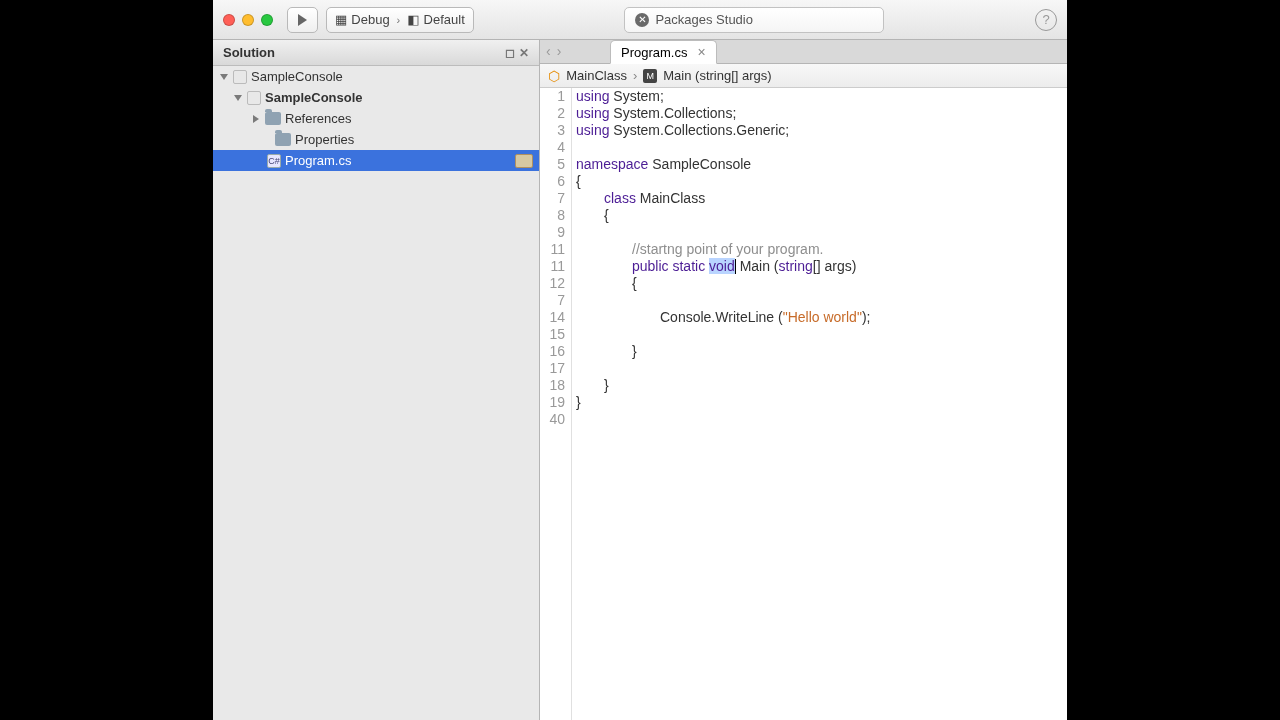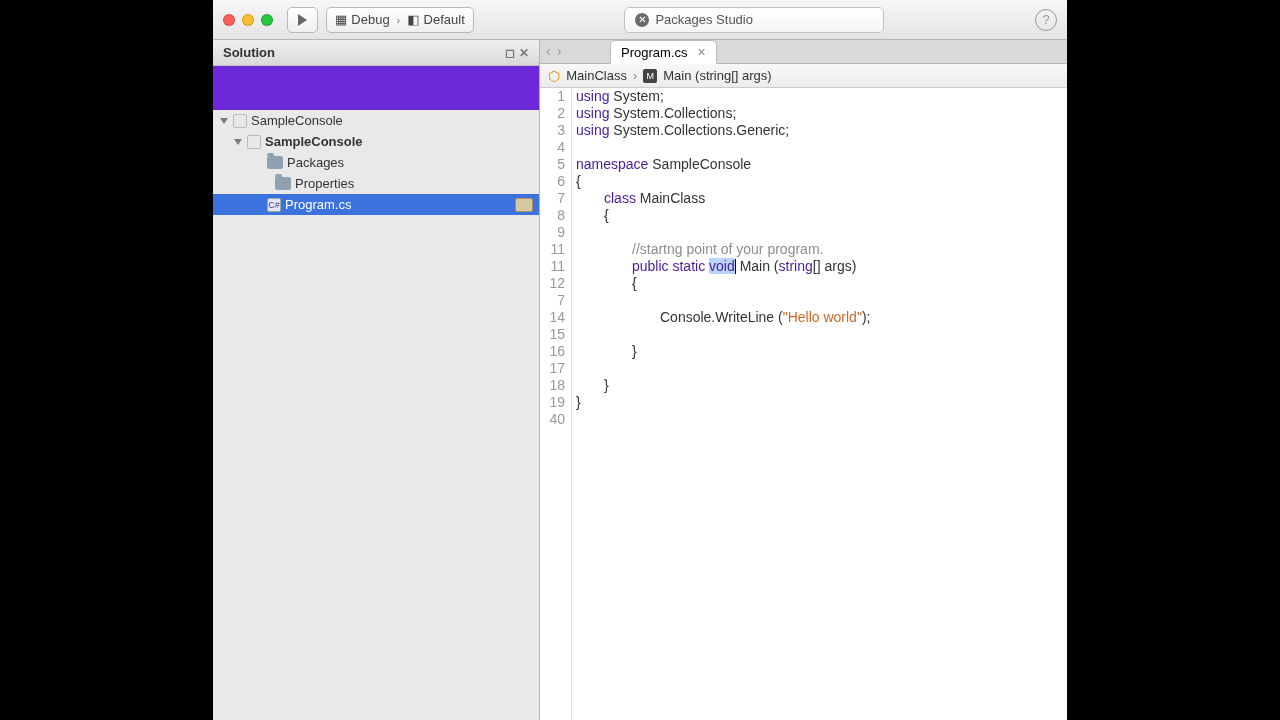--- a/index.html
+++ b/index.html
@@ -96,21 +96,20 @@
       display: flex;
       min-height: 0;
     }
     
     .sidebar {
       width: 327px;
       background: #6d28d9;
       border-right: 1px solid #b5b5b5;
       display: flex;
       flex-direction: column;
-      gap: 44px;
     }
     .panel-header {
       height: 26px;
       background: linear-gradient(#f0f0f0,#d9d9d9);
       border-bottom: 1px solid #bcbcbc;
       display: flex;
       align-items: center;
       padding: 0 10px;
       font-size: 13px;
       font-weight: 600;
@@ -283,23 +282,24 @@
         <div class="tree-row">
           <span class="disc open"></span>
           <span class="proj-ico"></span>
           <span>SampleConsole</span>
         </div>
         <div class="tree-row indent-1">
           <span class="disc open"></span>
           <span class="proj-ico"></span>
           <span class="bold">SampleConsole</span>
         </div>
-        <div class="tree-row indent-2" style="padding-left:54px;">
+        <div class="tree-row indent-2">
+          <span class="disc"></span>
           <span class="folder-ico"></span>
-          <span>Packages</span>
+          <span>References</span>
         </div>
         <div class="tree-row indent-2" style="padding-left:54px;margin-left:8px;">
           <span class="folder-ico"></span>
           <span>Properties</span>
         </div>
         <div class="tree-row indent-2 selected" style="padding-left:54px;">
           <span class="cs-ico">C#</span>
           <span>Program.cs</span>
           <span class="row-end-icon"></span>
         </div>

